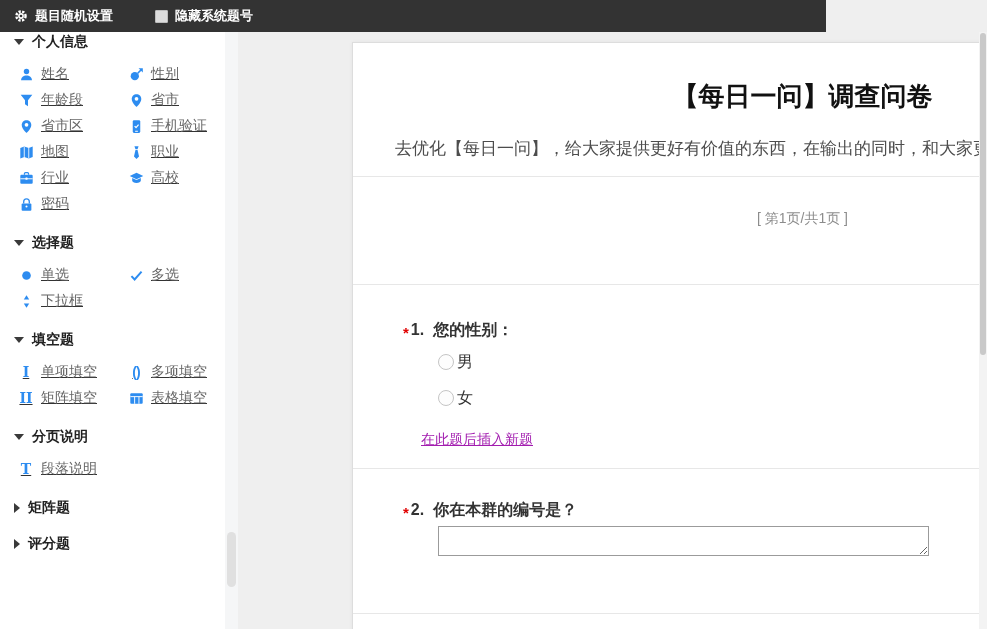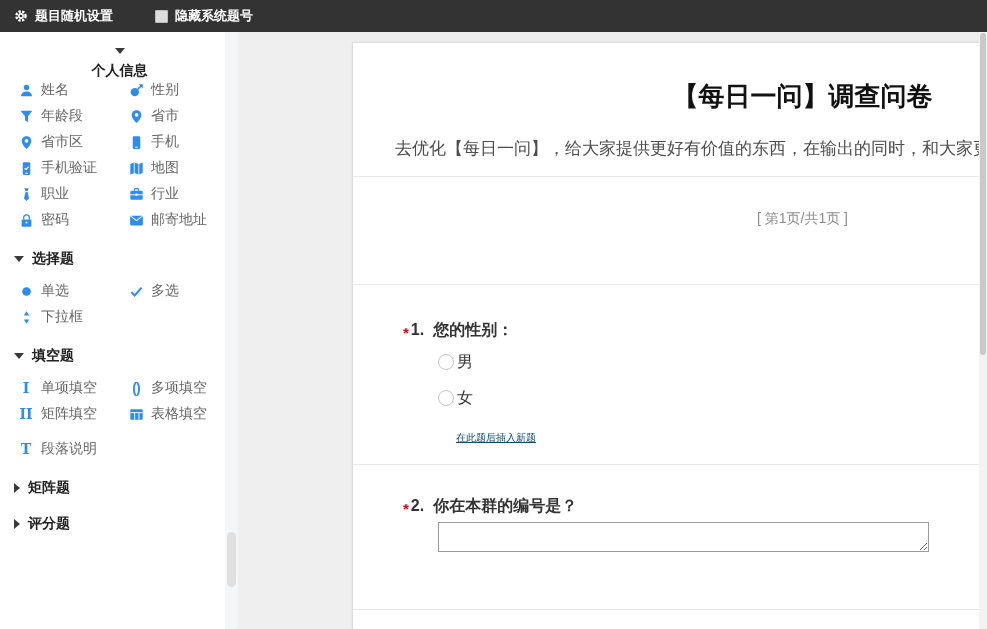--- a/index.html
+++ b/index.html
@@ -3,45 +3,45 @@
 <meta charset="utf-8">
 <style>
   * { margin:0; padding:0; box-sizing:border-box; }
   html,body { width:987px; height:629px; overflow:hidden; }
   body {
     font-family:"Liberation Sans","DejaVu Sans",sans-serif;
     background:#efefef; position:relative; color:#333;
   }
   
   .topbar {
-    position:absolute; left:0; top:0; width:987px; height:32px;
+    position:absolute; left:0; top:0; width:826px; height:32px;
     background:#333333; display:flex; align-items:center; z-index:30;
   }
   .tb-group { display:flex; align-items:center; gap:7px; color:#fff; font-size:13px; font-weight:bold; cursor:pointer; }
   .tb-group.first { margin-left:14px; }
   .tb-group.second { margin-left:42px; }
   .gear { width:14px; height:14px; display:inline-block; }
   .gear svg { display:block; width:14px; height:14px; }
   .cb {
     width:13px; height:13px; background:#dcdcdc; border:1px solid #bdbdbd;
     display:inline-block; border-radius:1px;
   }
   
   .sidebar {
     position:absolute; left:0; top:32px; width:225px; bottom:0;
     background:#ffffff; z-index:10; overflow:hidden;
   }
   .sec-header { margin:16px 0 0 14px; height:20px; display:flex; align-items:center; gap:8px; cursor:pointer; }
-  .sec-header.first { margin-top:16px;flex-direction:column; }
+  .sec-header.first { margin-top:0; }
   .sec-label { font-size:14px; font-weight:bold; color:#222; }
   .tri { width:0; height:0; display:inline-block; }
   .tri.down { border-left:5px solid transparent; border-right:5px solid transparent; border-top:6px solid #3a3a3a; }
   .tri.right { border-top:5px solid transparent; border-bottom:5px solid transparent; border-left:6px solid #3a3a3a; }
   .sec-items { margin-top:9px; padding-left:18px; display:grid; grid-template-columns:110px auto; }
-  .item { height:26px; display:flex; align-items:center; gap:7px; cursor:pointer; }
+  .item { height:26px; display:flex; align-items:center; gap:7px; cursor:pointer;text-decoration:underline; }
   .item-label { font-size:14px; color:#666; white-space:nowrap; }
   .item-icon { width:16px; height:16px; display:inline-flex; align-items:center; justify-content:center; color:#2d8cf0; flex:none; }
   .item-icon svg { display:block; width:15px; height:15px; }
   .icon-text { font-family:"DejaVu Serif",serif; font-weight:bold; font-size:14px; color:#2d8cf0; line-height:1; }
   .icon-text.sans { font-family:"Liberation Sans","DejaVu Sans",sans-serif; letter-spacing:-1px; }
   
   .sidebar-scroll { position:absolute; left:225px; top:32px; bottom:0; width:13px; background:#f5f6f7; z-index:11; }
   .sb-thumb { position:absolute; left:2px; width:9px; top:500px; height:55px; background:#e0e0e0; border-radius:5px; }
   
   .panel {
@@ -61,21 +61,21 @@
   .q-block.q1 { padding-top:35px; padding-bottom:19px; }
   .q-block.q2 { padding-top:31px; padding-bottom:57px; }
   .q-header { height:20px; display:flex; align-items:center; font-size:16px; font-weight:bold; color:#333; }
   .req-star { color:#e00000; font-size:15px; margin-right:2px; position:relative; top:2px; }
   .q-num { margin-right:9px; }
   .opt-row { margin-left:35px; display:flex; align-items:center; gap:3px; height:20px; }
   .opt-row.o1 { margin-top:12px; }
   .opt-row.o2 { margin-top:16px; }
   .radio-circle { width:16px; height:16px; border:1px solid #c5c5c5; border-radius:50%; background:#fdfdfd; flex:none; cursor:pointer; }
   .opt-label { font-size:16px; color:#333; }
-  .insert-link { display:inline-block; margin:23px 0 0 53px; font-size:10px; color:#0c4a6e; text-decoration:underline; cursor:pointer; }
+  .insert-link { display:inline-block; margin:23px 0 0 18px; font-size:14px; color:#a21caf; text-decoration:underline; cursor:pointer; }
   .answer-textarea {
     display:block; margin:6px 0 0 35px; width:491px; height:30px;
     border:1px solid #9b9b9b; background:#fff; resize:both;
     font-family:inherit; font-size:14px; padding:3px 6px;
   }
   .divider.in-panel { margin-top:0; }
   
   .win-scroll { position:absolute; right:0; top:32px; bottom:0; width:8px; background:#f3f3f3; z-index:40; }
   .ws-thumb { position:absolute; left:1px; width:6px; top:1px; height:322px; background:#c9c9c9; border-radius:3px; }
 </style>
@@ -148,29 +148,20 @@
               <path d="M8 1.2c-2.9 0-5.1 2.2-5.1 5.1 0 3.9 5.1 8.6 5.1 8.6s5.1-4.7 5.1-8.6C13.1 3.4 10.9 1.2 8 1.2z"></path>
               <circle cx="8" cy="6.2" r="2" fill="#fff"></circle>
             </svg>
           </span>
           <span class="item-label">省市区</span>
         </div>
         <div class="item">
           <span class="item-icon">
             <svg viewBox="0 0 16 16" fill="currentColor">
               <rect x="4" y="1.2" width="8" height="13.6" rx="1.4"></rect>
-              <rect x="6.4" y="12.4" width="3.2" height="1.1" rx=".5" fill="#fff"></rect>
-            </svg>
-          </span>
-          <span class="item-label">手机</span>
-        </div>
-        <div class="item">
-          <span class="item-icon">
-            <svg viewBox="0 0 16 16" fill="currentColor">
-              <rect x="4" y="1.2" width="8" height="13.6" rx="1.4"></rect>
               <path d="M6 7.6l1.5 1.5 2.7-3.2" stroke="#fff" stroke-width="1.3" fill="none"></path>
               <rect x="6.4" y="12.4" width="3.2" height="1.1" rx=".5" fill="#fff"></rect>
             </svg>
           </span>
           <span class="item-label">手机验证</span>
         </div>
         <div class="item">
           <span class="item-icon">
             <svg viewBox="0 0 16 16" fill="currentColor">
               <path d="M1.4 3.2l4.2-1.6 4.8 1.6 4.2-1.6v11.2l-4.2 1.6-4.8-1.6-4.2 1.6z"></path>
@@ -195,36 +186,36 @@
               <rect x="1.4" y="4" width="13.2" height="9.6" rx="1.2"></rect>
               <rect x="1.4" y="7.8" width="13.2" height="1" fill="#fff"></rect>
               <rect x="6.8" y="7" width="2.4" height="2.4" rx=".5" fill="#fff"></rect>
             </svg>
           </span>
           <span class="item-label">行业</span>
         </div>
         <div class="item">
           <span class="item-icon">
             <svg viewBox="0 0 16 16" fill="currentColor">
+              <path d="M8 1.8L.8 5.3 8 8.8l7.2-3.5z"></path>
+              <path d="M3.4 7.4v3.1c0 1.2 2.1 2.3 4.6 2.3s4.6-1.1 4.6-2.3V7.4L8 9.6z"></path>
+            </svg>
+          </span>
+          <span class="item-label">高校</span>
+        </div>
+        <div class="item">
+          <span class="item-icon">
+            <svg viewBox="0 0 16 16" fill="currentColor">
               <path d="M5 7V5.1C5 3.4 6.3 2 8 2s3 1.4 3 3.1V7" stroke="currentColor" stroke-width="1.4" fill="none"></path>
               <rect x="2.8" y="6.8" width="10.4" height="7.8" rx="1.1"></rect>
               <circle cx="8" cy="10.2" r="1.1" fill="#fff"></circle>
             </svg>
           </span>
           <span class="item-label">密码</span>
         </div>
-        <div class="item">
-          <span class="item-icon">
-            <svg viewBox="0 0 16 16" fill="currentColor">
-              <rect x="1.2" y="2.8" width="13.6" height="10.4" rx="1.1"></rect>
-              <path d="M1.8 3.4L8 8.2l6.2-4.8" stroke="#fff" stroke-width="1.1" fill="none"></path>
-            </svg>
-          </span>
-          <span class="item-label">邮寄地址</span>
-        </div>
       </div>
       <div class="sec-header">
         <span class="tri down"></span>
         <span class="sec-label">选择题</span>
       </div>
       <div class="sec-items">
         <div class="item">
           <span class="item-icon">
             <svg viewBox="0 0 16 16" fill="currentColor">
               <circle cx="8" cy="8" r="4.6"></circle>
@@ -275,20 +266,24 @@
         </div>
         <div class="item">
           <span class="item-icon">
             <svg viewBox="0 0 16 16" fill="currentColor">
               <rect x="1.4" y="2.4" width="13.2" height="11.2" rx="1"></rect>
               <path d="M1.4 6h13.2M6 6v7.6M10.6 6v7.6" stroke="#fff" stroke-width="1" fill="none"></path>
             </svg>
           </span>
           <span class="item-label">表格填空</span>
         </div>
+      </div>
+      <div class="sec-header">
+        <span class="tri down"></span>
+        <span class="sec-label">分页说明</span>
       </div>
       <div class="sec-items">
         <div class="item">
           <span class="item-icon">
             <span class="icon-text">T</span>
           </span>
           <span class="item-label">段落说明</span>
         </div>
       </div>
       <div class="sec-header">

